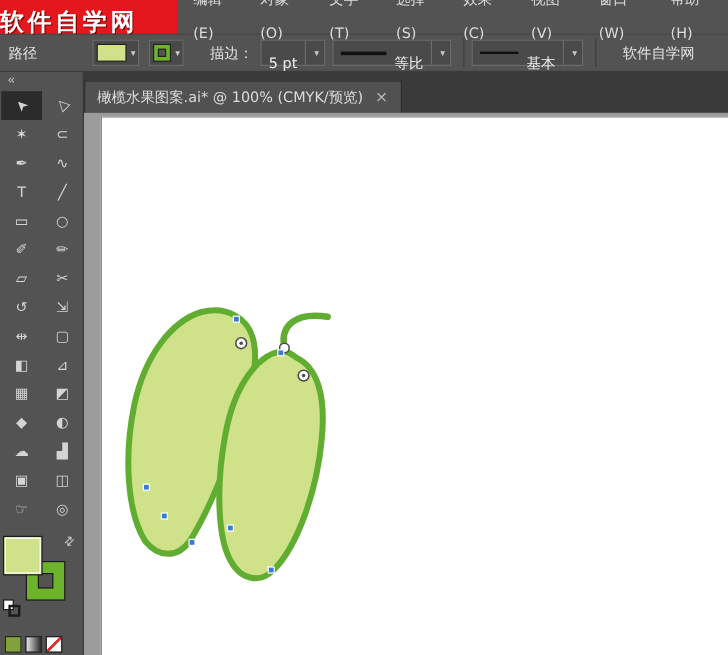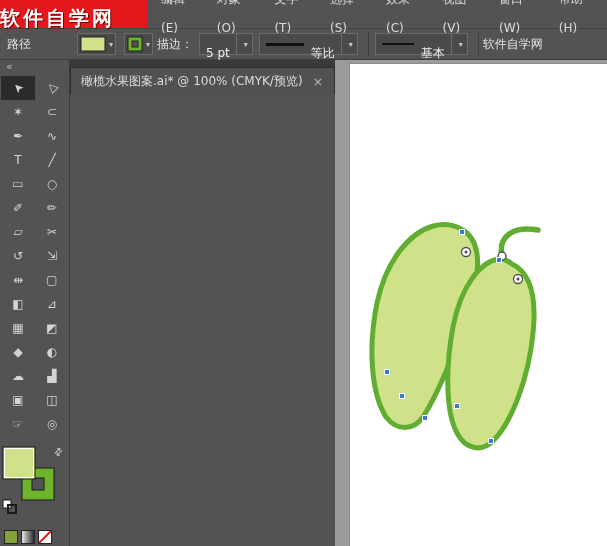--- a/index.html
+++ b/index.html
@@ -20,21 +20,21 @@
   .menu-item { font-size:12px; color:#dcdcdc; padding:0 9px; line-height:29px; cursor:default; }
 
   
   .controlbar { height:31px; background:#535353; border-bottom:1px solid #3c3c3c;
                 display:flex; align-items:center; font-size:12px; color:#e3e3e3; }
   .path-label { margin-left:7px; }
   .swatch-dd { display:flex; align-items:center; height:22px; border:1px solid #6a6a6a;
                background:#494949; padding:0 2px; margin-left:8px; }
   .swatch-dd.first { margin-left:46px; }
   .dd-arrow { font-size:8px; color:#c8c8c8; margin-left:3px; }
-  .ctl-label { margin-left:4px; }
+  .ctl-label { margin-left:22px; }
   .ctl-select { display:flex; align-items:center; height:22px; background:#4a4a4a;
                 border:1px solid #6a6a6a; margin-left:6px; padding-left:6px; }
   .ctl-select .val { color:#f0f0f0;margin-top:18px; }
   .ctl-select .arrow-box { border-left:1px solid #6a6a6a; height:100%; display:flex;
                            align-items:center; padding:0 4px; margin-left:6px; }
   .line-sample { display:inline-block; width:38px; height:3px; background:#101010; margin-right:7px; }
   .line-sample.thin { height:2px; width:32px; }
   .sep { width:1px; height:24px; background:#3e3e3e; margin-left:10px; }
 
   
@@ -52,21 +52,21 @@
   .swatch-area { position:relative; height:72px; margin-top:8px; }
   .swap-glyph { position:absolute; left:54px; top:2px; font-size:10px; color:#cccccc;
                 transform:rotate(-45deg); cursor:pointer; }
   .mini-row { display:flex; gap:3px; padding-left:4px; margin-top:14px; }
   .mini { width:14px; height:14px; border:1px solid #242424; cursor:pointer; }
   .mini-color { background:#82a33b; }
   .mini-gradient { background:linear-gradient(to right,#e8e8e8,#2a2a2a); }
   .mini-none { background:linear-gradient(135deg,#ffffff 44%,#e03030 44%,#e03030 56%,#ffffff 56%); }
 
   
-  .doc { flex:1; display:flex; flex-direction:row; min-width:0; }
+  .doc { flex:1; display:flex; flex-direction:column; min-width:0; }
   .tabbar { height:34px; background:#3a3a3a; display:flex; align-items:flex-end; }
   .tab { height:27px; background:#515151; display:flex; align-items:center; padding:0 10px;
          font-size:12px; color:#dcdcdc; cursor:pointer; border:1px solid #2f2f2f; border-bottom:none; }
   .tab-close { margin-left:10px; color:#b8b8b8; font-size:13px; cursor:pointer; }
   .canvas { flex:1; position:relative; background:#9b9b9b; overflow:hidden; }
   .artboard { position:absolute; left:14px; top:3px; right:0; bottom:0; background:#ffffff;
               border-left:1px solid #8d8d8d; border-top:1px solid #8d8d8d; }
   svg.artwork { position:absolute; left:0; top:0; }
 </style>
 </head>

